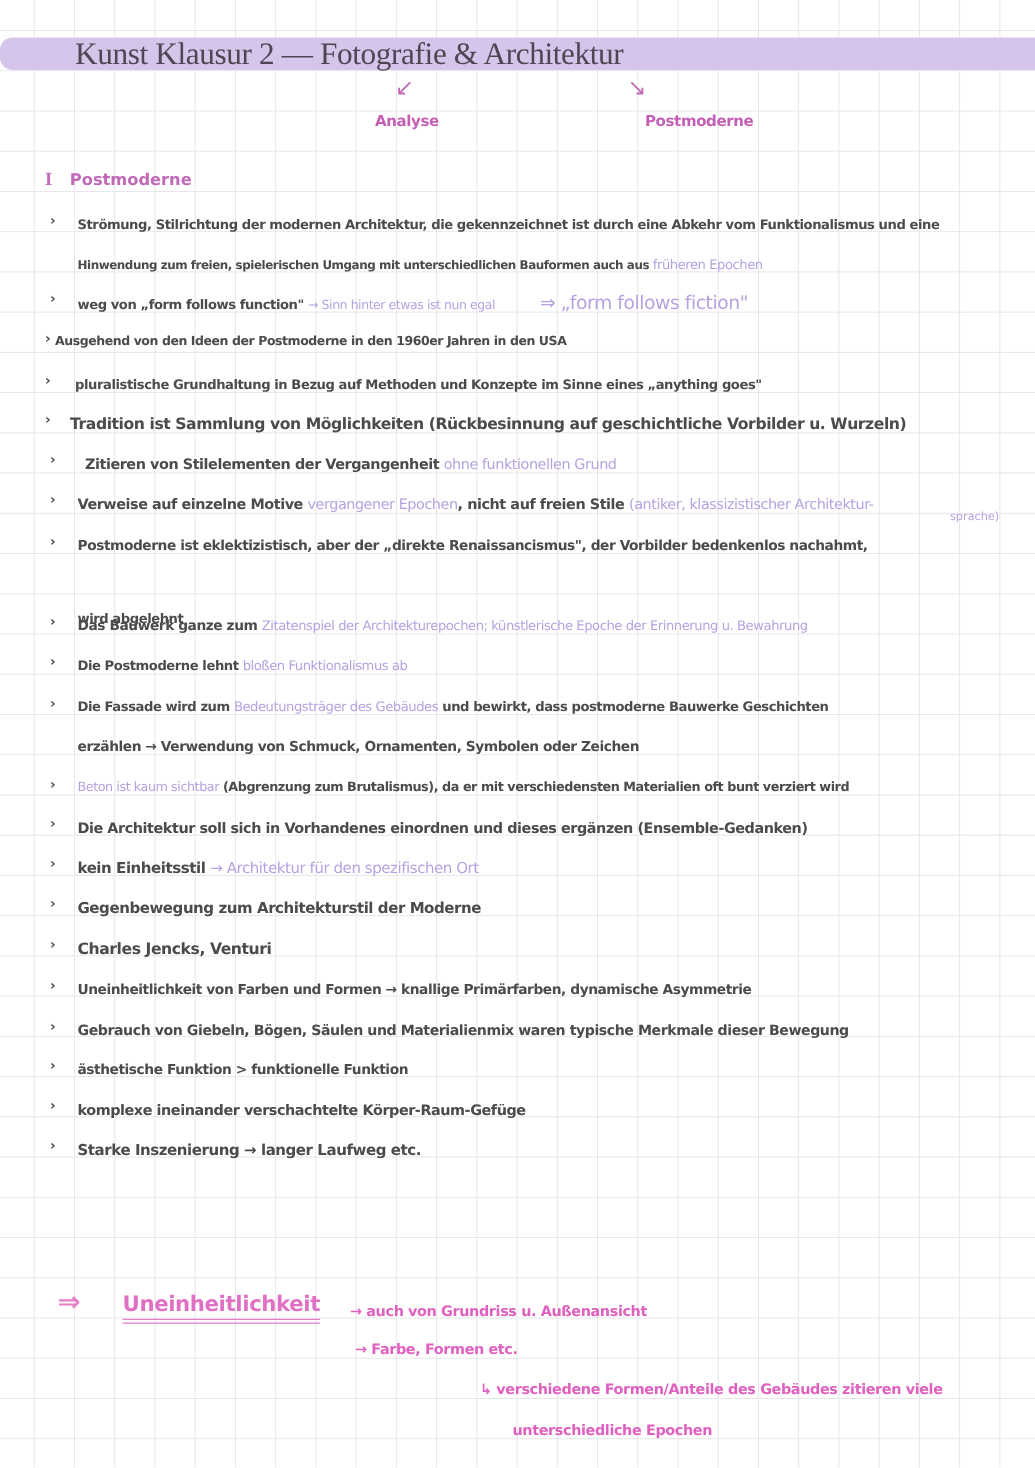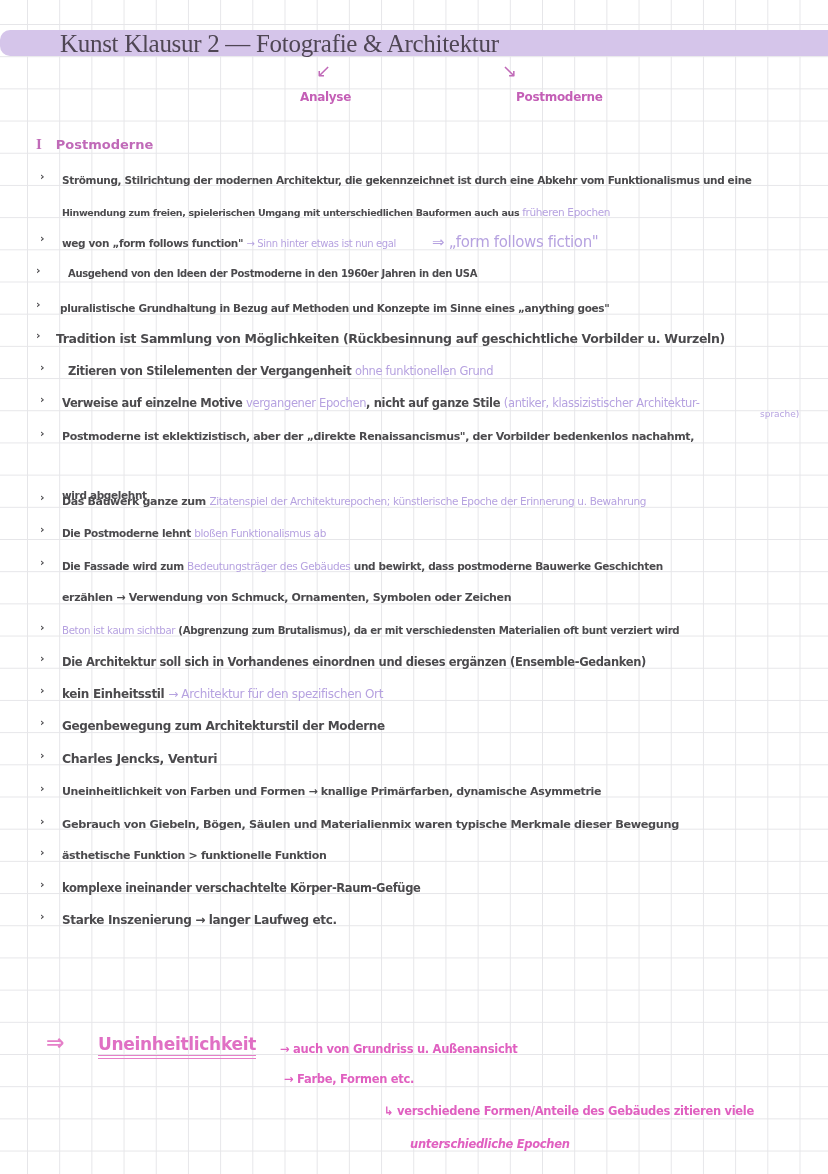--- a/index.html
+++ b/index.html
@@ -60,37 +60,37 @@
 </div>
 <div class="row" style="top:202px;padding-left:16px;">
   <span class="line" style="font-size:9.5px;"><span>Hinwendung zum freien, spielerischen Umgang mit unterschiedlichen Bauformen auch aus </span><span class="lila" style="font-size:10.5px;">früheren Epochen</span></span>
 </div>
 <div class="row" style="top:232px;">
   <span class="bullet">›</span>
   <span class="line" style="font-size:10.5px;"><span>weg von „form follows function" </span><span class="lila" style="font-size:10px;">→ Sinn hinter etwas ist nun egal</span><span style="display:inline-block;width:36px;"></span><span class="lila big">⇒ „form follows fiction"</span></span>
 </div>
 <div class="row" style="top:264px;">
   <span class="bullet" style="left:36px;">›</span>
-  <span class="line" style="left:68px;font-size:10px;">Ausgehend von den Ideen der Postmoderne in den 1960er Jahren in den USA</span>
+  <span class="line" style="left:44px;font-size:10px;">Ausgehend von den Ideen der Postmoderne in den 1960er Jahren in den USA</span>
 </div>
 <div class="row" style="top:298px;">
   <span class="bullet" style="left:36px;">›</span>
   <span class="line" style="left:60px;font-size:10.5px;">pluralistische Grundhaltung in Bezug auf Methoden und Konzepte im Sinne eines „anything goes"</span>
 </div>
 <div class="row" style="top:329px;">
   <span class="bullet" style="left:36px;">›</span>
   <span class="line" style="left:56px;font-size:12.5px;">Tradition ist Sammlung von Möglichkeiten (Rückbesinnung auf geschichtliche Vorbilder u. Wurzeln)</span>
 </div>
 <div class="row" style="top:361px;">
   <span class="bullet">›</span>
   <span class="line" style="left:68px;font-size:11.5px;"><span>Zitieren von Stilelementen der Vergangenheit </span><span class="lila">ohne funktionellen Grund</span></span>
 </div>
 <div class="row" style="top:393px;">
   <span class="bullet">›</span>
-  <span class="line" style="font-size:11.5px;"><span>Verweise auf einzelne Motive </span><span class="lila">vergangener Epochen</span><span>, nicht auf ganze Stile </span><span class="lila">(antiker, klassizistischer Architektur-</span></span>
+  <span class="line" style="font-size:11.5px;"><span>Verweise auf einzelne Motive </span><span class="lila">vergangener Epochen</span><span>, nicht auf freien Stile </span><span class="lila">(antiker, klassizistischer Architektur-</span></span>
 </div>
 <div class="sprache">sprache)</div>
 <div class="row" style="top:427px;">
   <span class="bullet">›</span>
   <span class="line" style="font-size:11px;">Postmoderne ist eklektizistisch, aber der „direkte Renaissancismus", der Vorbilder bedenkenlos nachahmt,</span>
 </div>
 <div class="row" style="top:485px;">
   <span class="line" style="font-size:10.5px;">wird abgelehnt</span>
 </div>
 <div class="row" style="top:491px;">
@@ -147,13 +147,13 @@
 <div class="row" style="top:910px;">
   <span class="bullet">›</span>
   <span class="line" style="font-size:12px;">Starke Inszenierung → langer Laufweg etc.</span>
 </div>
 
 <div class="komp-arrow">⇒</div>
 <div class="komp">Uneinheitlichkeit</div>
 <div class="pk" style="left:280px;top:1042px;">→ auch von Grundriss u. Außenansicht</div>
 <div class="pk" style="left:284px;top:1072px;">→ Farbe, Formen etc.</div>
 <div class="pk" style="left:384px;top:1104px;">↳ verschiedene Formen/Anteile des Gebäudes zitieren viele</div>
-<div class="pk" style="left:410px;top:1137px;font-style:italic;">unterschiedliche Epochen</div>
+<div class="pk" style="left:410px;top:1137px;">unterschiedliche Epochen</div>
 
 </body></html>

